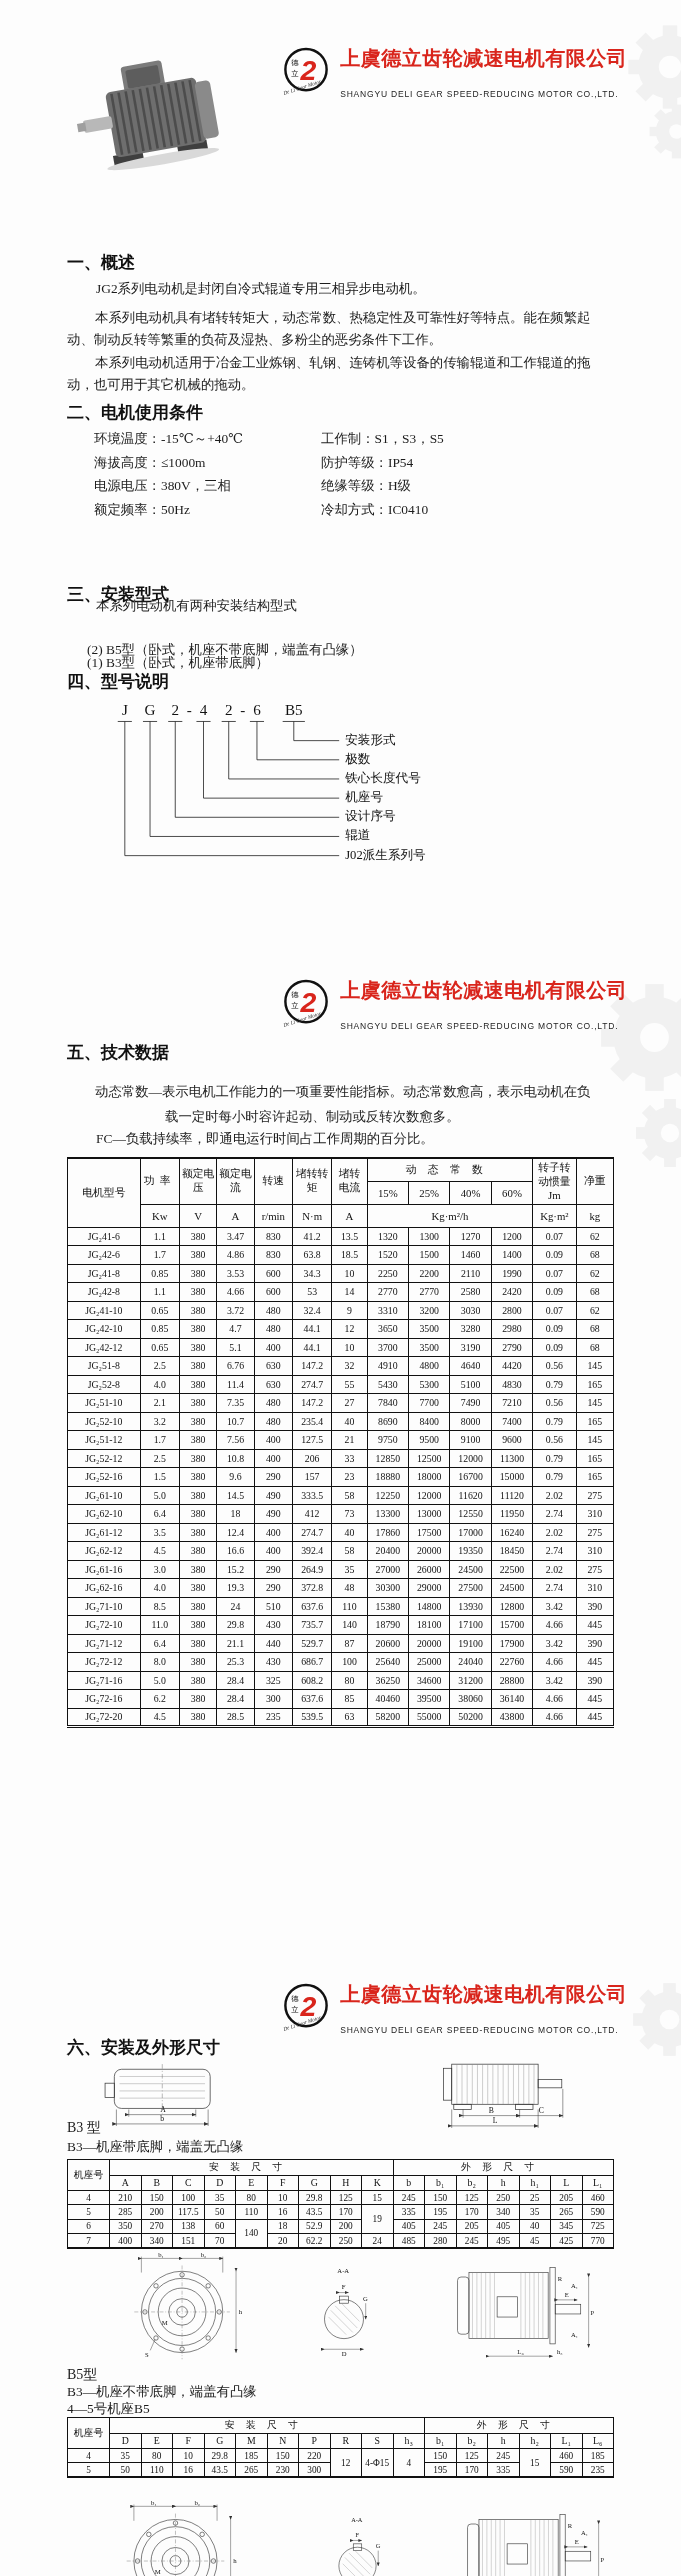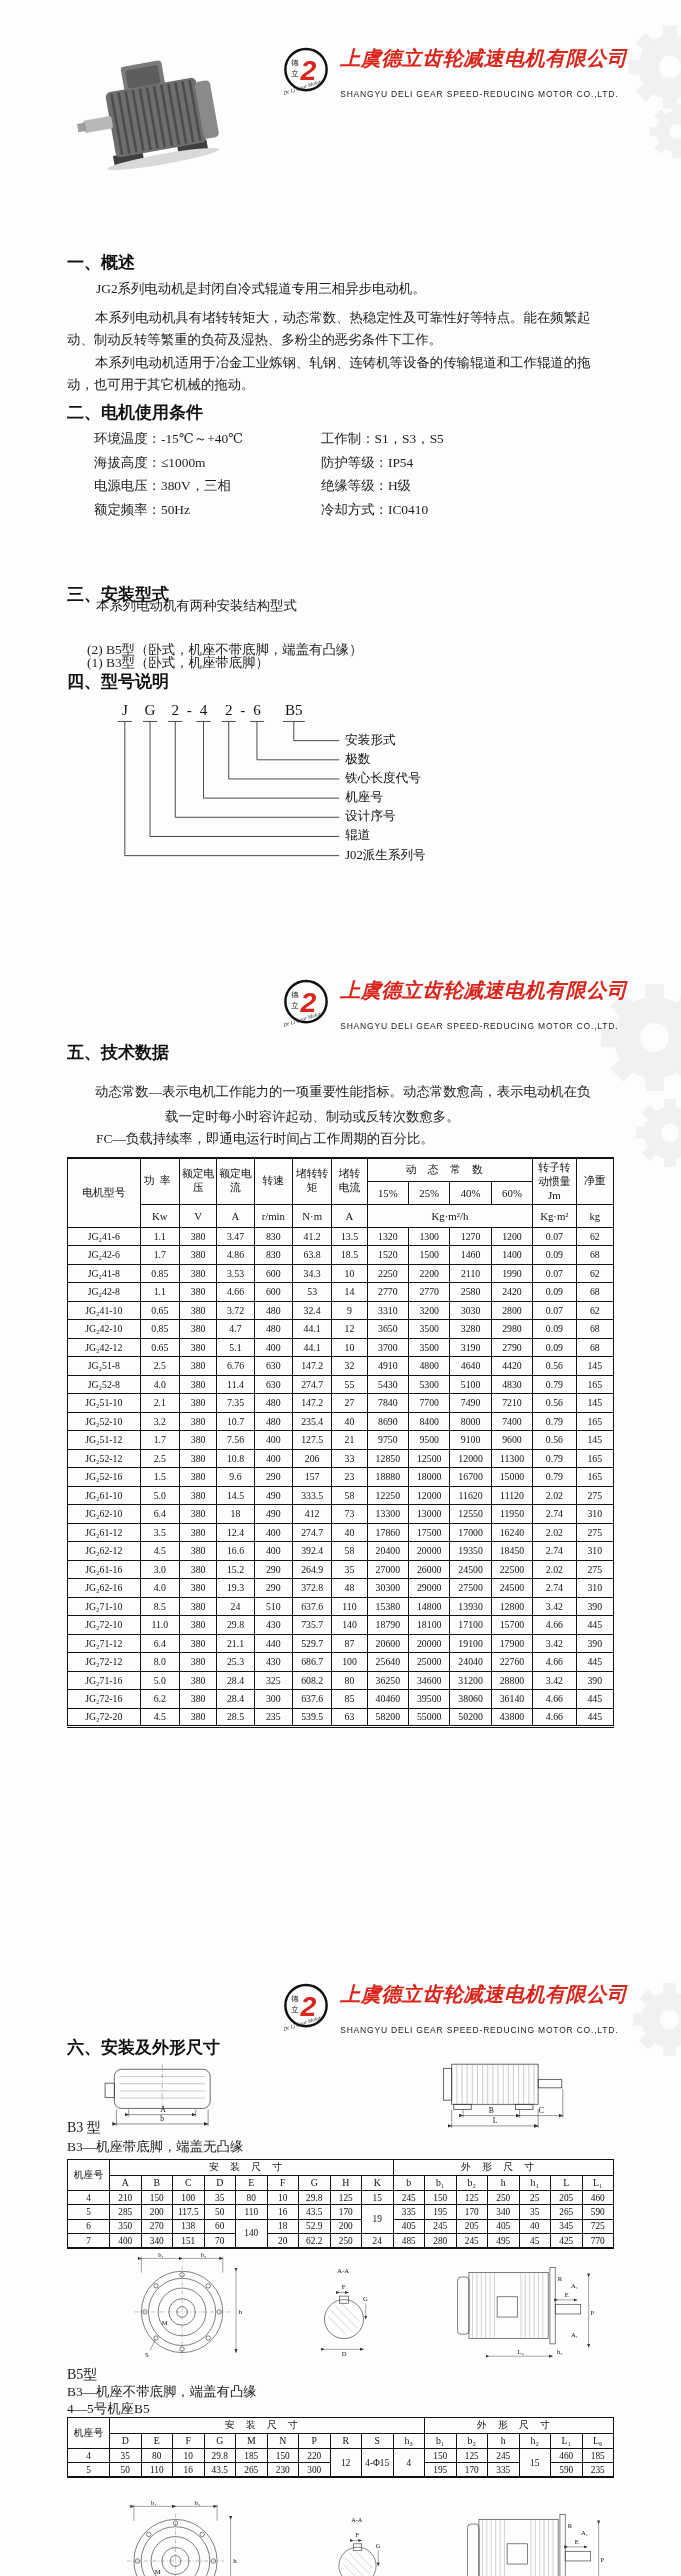--- a/index.html
+++ b/index.html
@@ -7,21 +7,21 @@
         font-family:"Liberation Serif","DejaVu Serif",serif;color:#1c1c1c;}
   [data-name]{box-sizing:border-box;}
   .abs{position:absolute;}
   
   .brand-header{position:absolute;left:279px;display:flex;align-items:center;gap:7.2px;}
   .logo{width:54px;height:54px;flex:0 0 auto;}
   .logo-ring{fill:none;stroke:#111;stroke-width:5;}
   .logo-cjk{font-family:"Liberation Serif",serif;font-size:15px;fill:#111;}
   .logo-num{font-family:"Liberation Sans",sans-serif;font-size:58px;font-weight:bold;fill:#d9251c;font-style:italic;}
   .logo-arc{font-family:"Liberation Serif",serif;font-size:11px;fill:#333;font-style:italic;}
-  .brand-cn{font-family:"Liberation Sans","DejaVu Sans",sans-serif;font-weight:bold;font-size:20px;color:#d9251c;letter-spacing:0.5px;white-space:nowrap;font-style:italic;}
+  .brand-cn{font-family:"Liberation Sans","DejaVu Sans",sans-serif;font-weight:bold;font-size:20px;color:#d9251c;letter-spacing:0.5px;white-space:nowrap;}
   .brand-en{font-family:"Liberation Sans","DejaVu Sans",sans-serif;font-size:8.5px;color:#222;letter-spacing:0.8px;margin-top:17px;white-space:nowrap;}
   
   .sec-title{position:absolute;left:67px;margin:0;font-family:"Liberation Sans","DejaVu Sans",sans-serif;font-weight:bold;font-size:17px;color:#111;white-space:nowrap;}
   .body-text{position:absolute;margin:0;font-size:13.4px;line-height:21.6px;color:#1c1c1c;}
   .indent{text-indent:28px;}
   .cond-grid{position:absolute;display:grid;grid-template-columns:227px auto;column-gap:0;row-gap:5.7px;font-size:13.4px;}
   
   .gear-wm{position:absolute;pointer-events:none;}
   
   .code-char{font-family:"Liberation Serif",serif;font-size:30px;fill:#111;}

